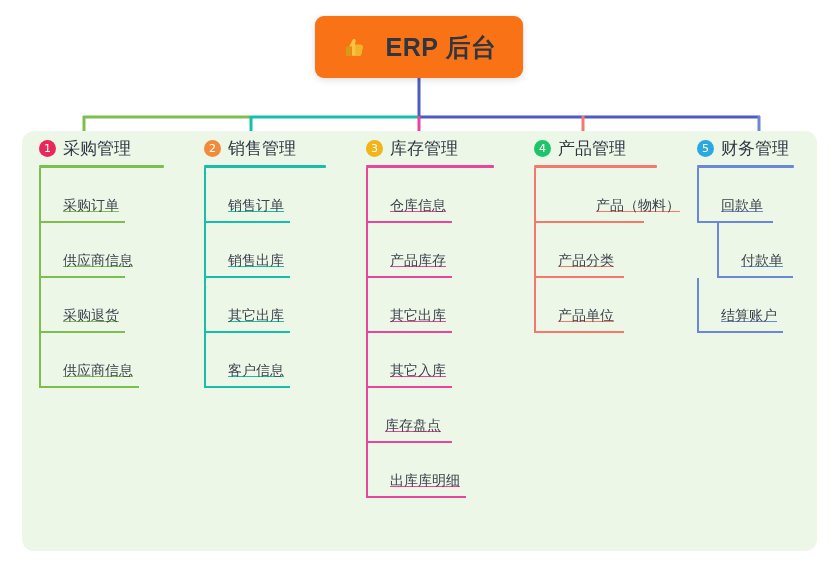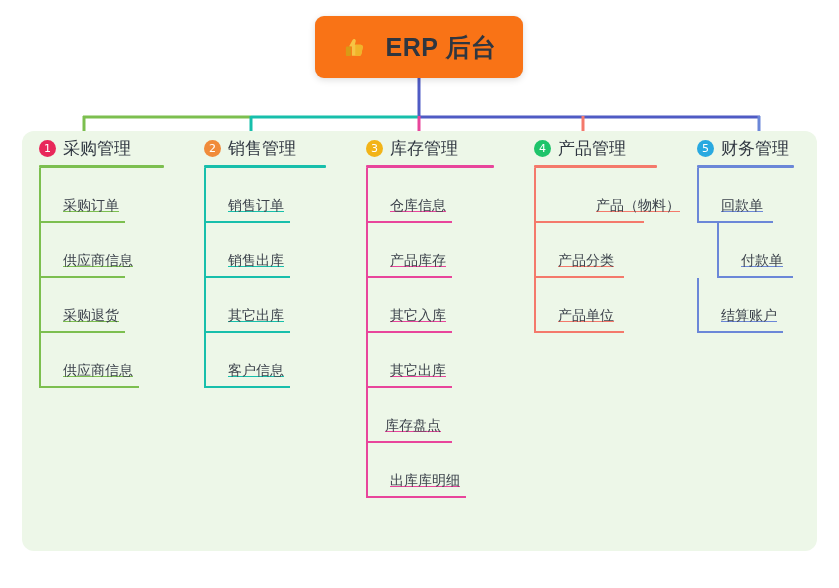--- a/index.html
+++ b/index.html
@@ -231,25 +231,25 @@
       <div class="leaf-list">
         <div class="leaf" style="color: rgb(232, 69, 155);">
           <span class="leaf-label">仓库信息</span>
           <div class="leaf-rule" style="width: 84px;"></div>
         </div>
         <div class="leaf" style="color: rgb(232, 69, 155);">
           <span class="leaf-label">产品库存</span>
           <div class="leaf-rule" style="width: 84px;"></div>
         </div>
         <div class="leaf" style="color: rgb(232, 69, 155);">
+          <span class="leaf-label">其它出库</span>
+          <div class="leaf-rule" style="width: 84px;"></div>
+        </div>
+        <div class="leaf" style="color: rgb(232, 69, 155);">
           <span class="leaf-label">其它入库</span>
-          <div class="leaf-rule" style="width: 84px;"></div>
-        </div>
-        <div class="leaf" style="color: rgb(232, 69, 155);">
-          <span class="leaf-label">其它出库</span>
           <div class="leaf-rule" style="width: 84px;"></div>
         </div>
         <div class="leaf" style="color: rgb(232, 69, 155); padding-left: 17px;">
           <span class="leaf-label">库存盘点</span>
           <div class="leaf-rule" style="width: 84px;"></div>
         </div>
         <div class="leaf" style="color: rgb(232, 69, 155);">
           <span class="leaf-label">出库库明细</span>
           <div class="leaf-rule" style="width: 98px;"></div>
         </div>

